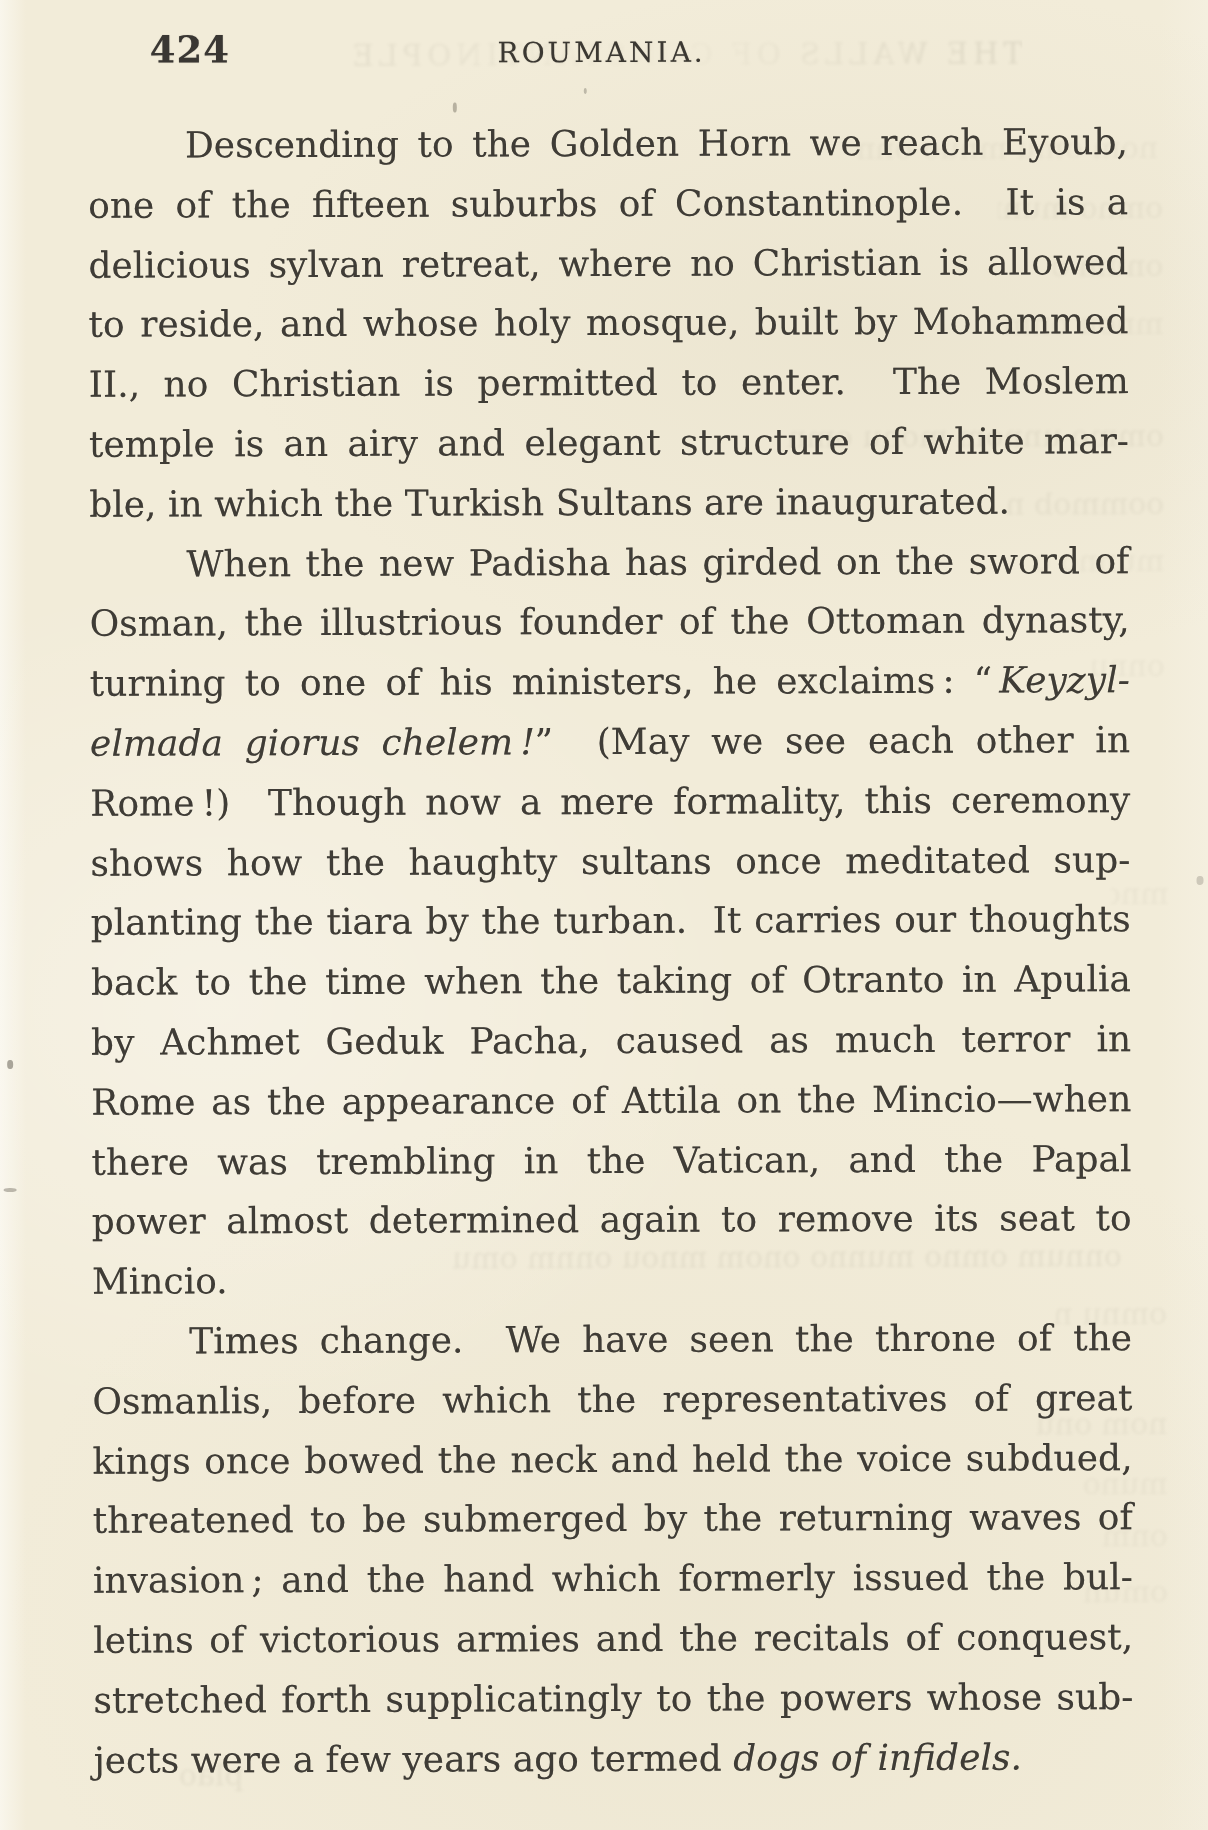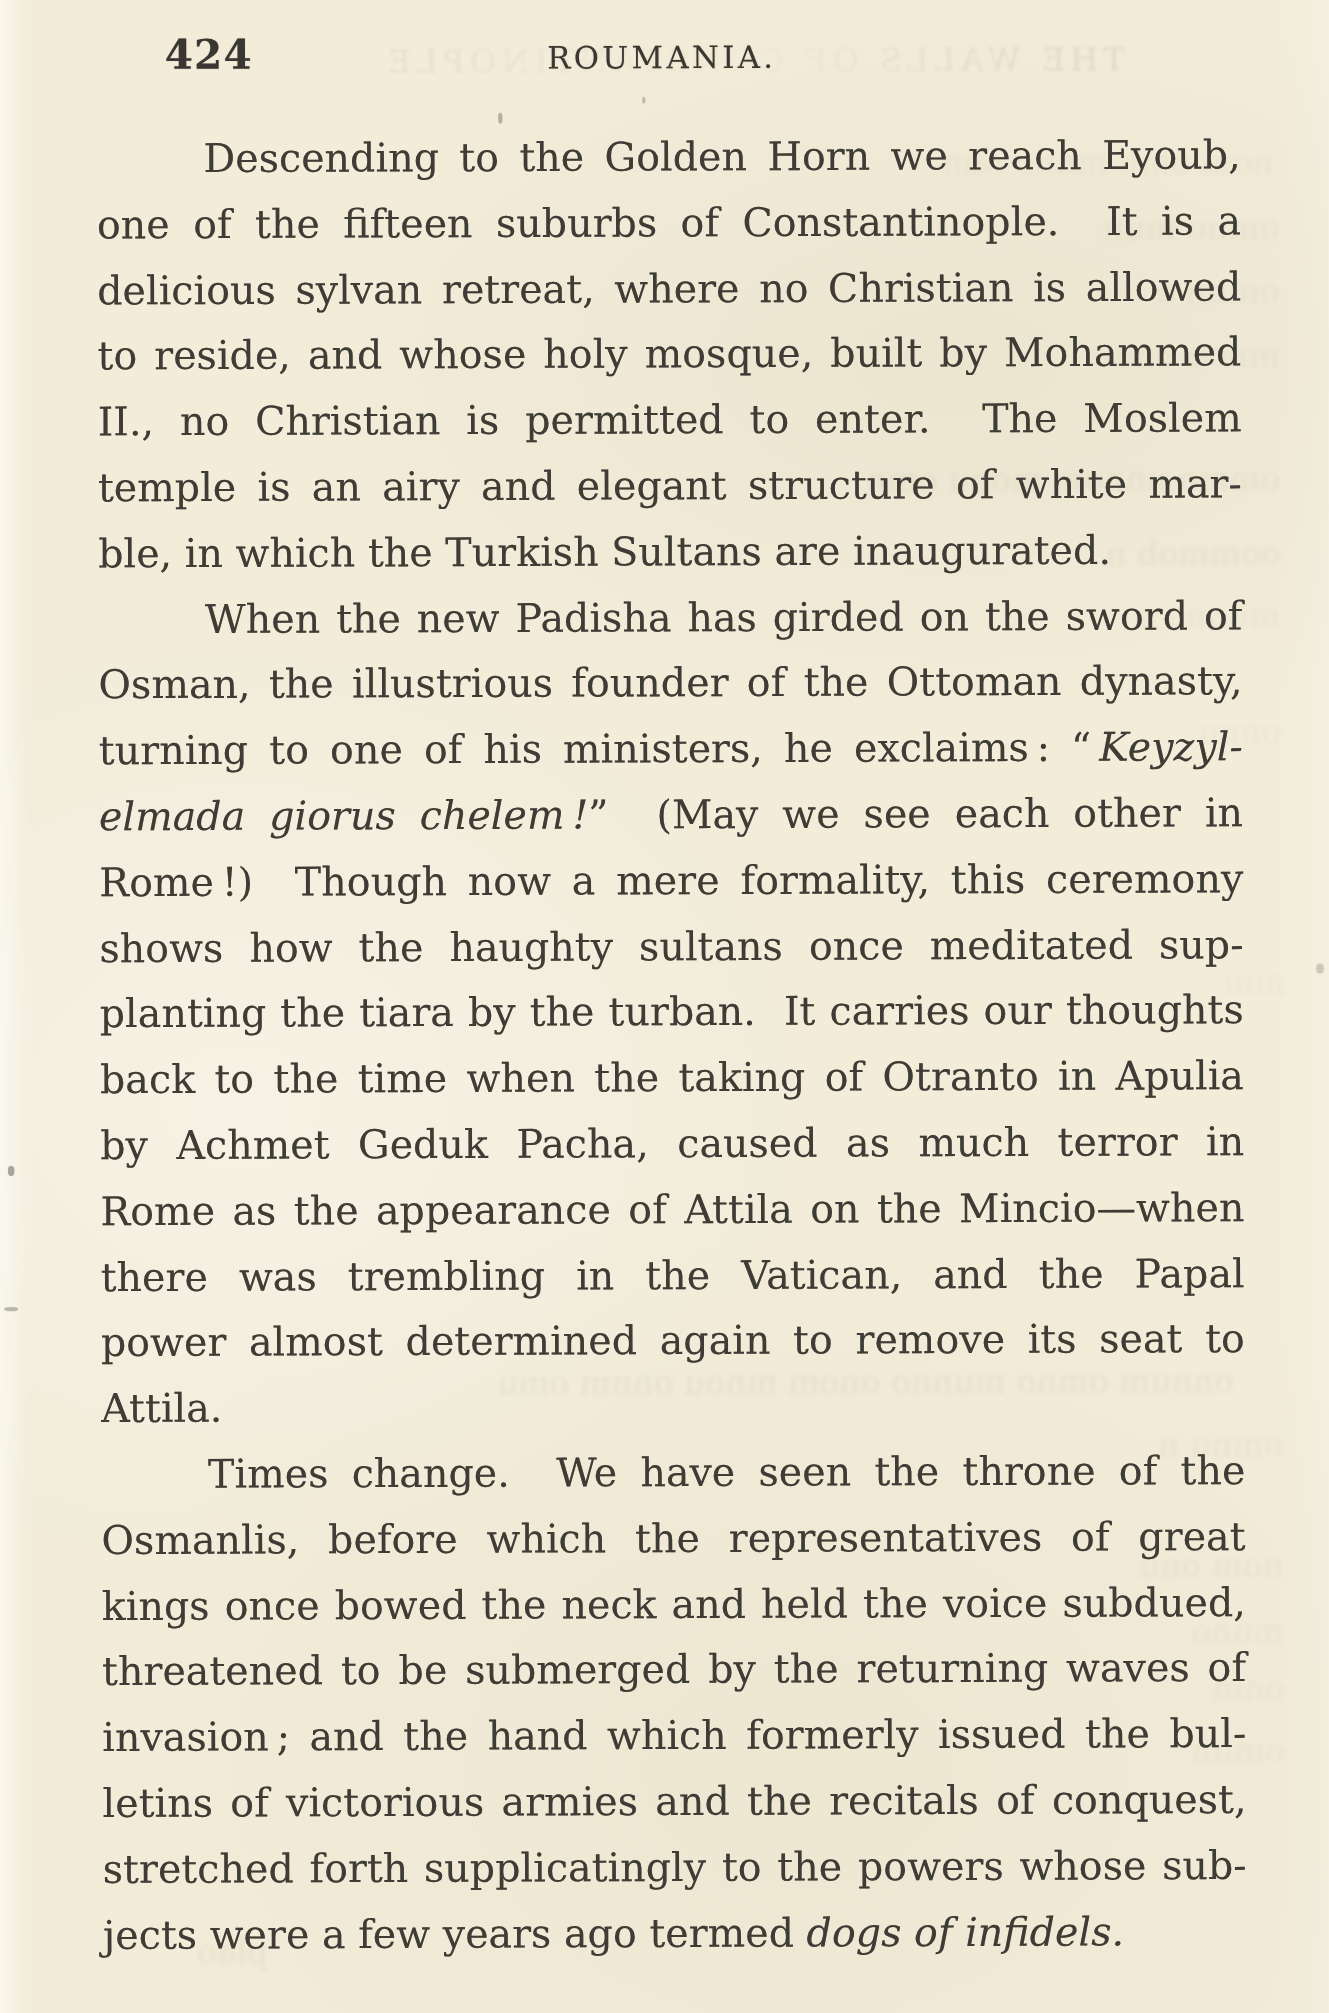--- a/index.html
+++ b/index.html
@@ -86,21 +86,21 @@
         <div class="line"><span>turning to one of his ministers, he exclaims : “ </span><span class="it">Keyzyl-</span></div>
         <div class="line"><span class="it">elmada giorus chelem !</span><span>”&nbsp; (May we see each other in</span></div>
         <div class="line"><span>Rome !)&nbsp; Though now a mere formality, this ceremony</span></div>
         <div class="line"><span>shows how the haughty sultans once meditated sup-</span></div>
         <div class="line"><span>planting the tiara by the turban.&nbsp; It carries our thoughts</span></div>
         <div class="line"><span>back to the time when the taking of Otranto in Apulia</span></div>
         <div class="line"><span>by Achmet Geduk Pacha, caused as much terror in</span></div>
         <div class="line"><span>Rome as the appearance of Attila on the Mincio—when</span></div>
         <div class="line"><span>there was trembling in the Vatican, and the Papal</span></div>
         <div class="line"><span>power almost determined again to remove its seat to</span></div>
-        <div class="line last"><span>Attila.</span></div>
+        <div class="line last"><span>Mincio.</span></div>
         <div class="line indent"><span>Times change.&nbsp; We have seen the throne of the</span></div>
         <div class="line"><span>Osmanlis, before which the representatives of great</span></div>
         <div class="line"><span>kings once bowed the neck and held the voice subdued,</span></div>
         <div class="line"><span>threatened to be submerged by the returning waves of</span></div>
         <div class="line"><span>invasion ; and the hand which formerly issued the bul-</span></div>
         <div class="line"><span>letins of victorious armies and the recitals of conquest,</span></div>
         <div class="line"><span>stretched forth supplicatingly to the powers whose sub-</span></div>
         <div class="line last"><span>jects were a few years ago termed </span><span class="it">dogs of infidels.</span></div>
       </div>
 

